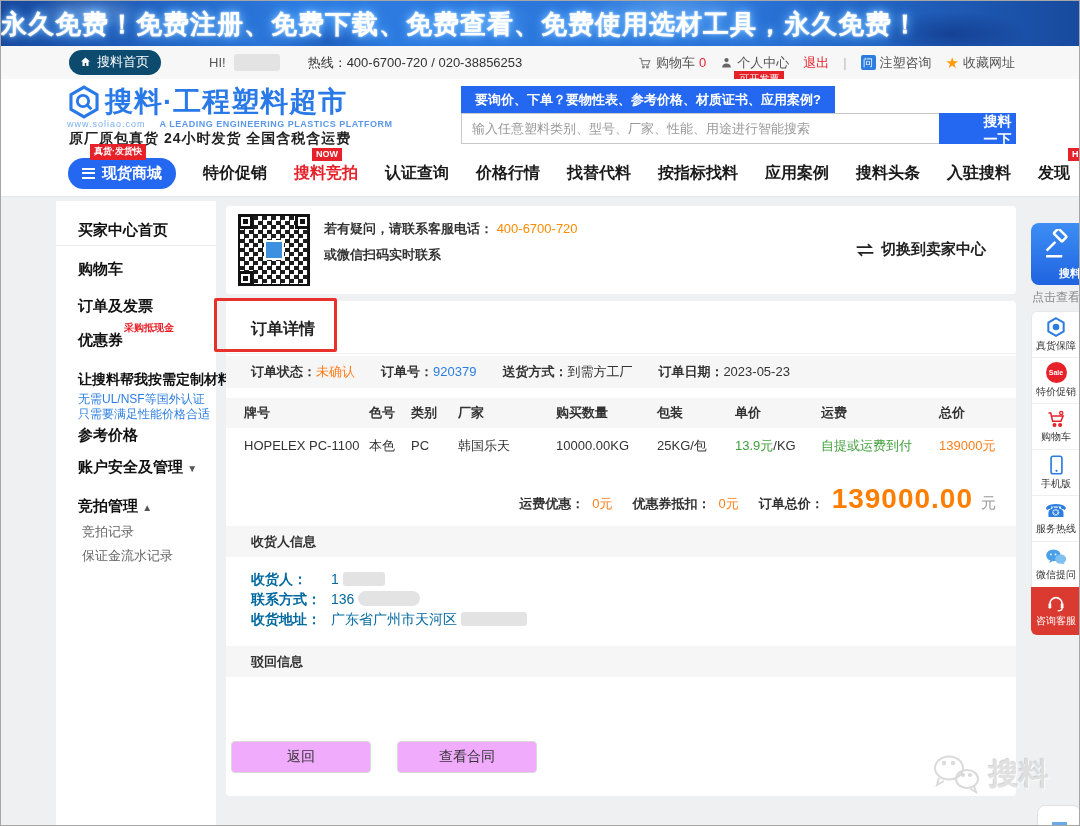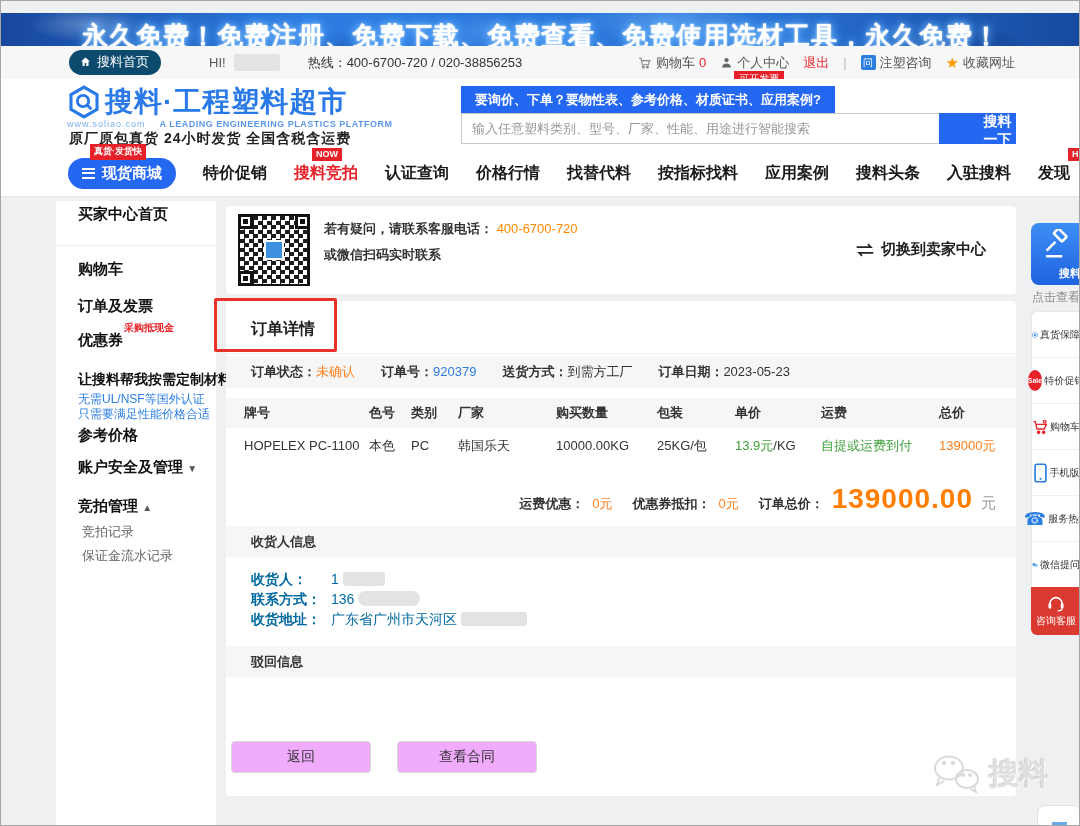--- a/index.html
+++ b/index.html
@@ -1,27 +1,27 @@
 <!DOCTYPE html>
 <html><head>
 <meta charset="utf-8">
 <style>
   * { margin:0; padding:0; box-sizing:border-box; }
   body { font-family:"Liberation Sans","DejaVu Sans",sans-serif; background:#fff; }
   .frame { position:relative; width:1080px; height:826px; border:1px solid #a6a6a6; overflow:hidden; background:#eef0f1; }
 
   
-  .banner { position:absolute; top:0; left:0; width:1080px; height:47px; display:flex; align-items:center; justify-content:center;
+  .banner { position:absolute; top:0; left:0; width:1080px; height:47px; display:flex; align-items:center; justify-content:flex-start;
     background:
       radial-gradient(ellipse 90px 26px at 8% 25%, rgba(255,255,255,.28), transparent 65%),
       radial-gradient(ellipse 120px 34px at 88% 70%, rgba(8,35,110,.45), transparent 65%),
       radial-gradient(ellipse 140px 40px at 62% 15%, rgba(150,205,255,.35), transparent 65%),
       radial-gradient(ellipse 100px 34px at 30% 85%, rgba(10,45,130,.4), transparent 65%),
       radial-gradient(ellipse 80px 30px at 45% 40%, rgba(120,185,250,.3), transparent 60%),
-      linear-gradient(90deg,#17479c,#2e7ce2 28%,#2a72d6 70%,#174a9e); margin-top: 12px; }
+      linear-gradient(90deg,#17479c,#2e7ce2 28%,#2a72d6 70%,#174a9e); }
   .banner span { color:#fff; font-size:26px; font-weight:bold; letter-spacing:1px;
     text-shadow:0 0 2px #fff, 0 0 9px #7fc4ff, 0 0 14px #4aa0ff; }
 
   
   .utilbar { position:absolute; top:45px; left:0; width:1080px; height:33px; background:#f7f7f8;
     display:flex; align-items:center; font-size:13px; color:#444; }
   .home-pill { margin-left:68px; background:#0c4a6e; color:#fff; border-radius:14px; padding:3px 12px 4px 10px;
     font-size:13px; display:inline-flex; align-items:center; gap:5px; }
   .greet { margin-left:48px; color:#555; }
   .blur { display:inline-block; background:#e3e3e4; border-radius:3px; vertical-align:middle; }
@@ -119,21 +119,21 @@
   
   .anno { position:absolute; left:213px; top:297px; width:123px; height:54px; border:3px solid #e8312a; border-radius:2px; z-index:30; }
 
   
   .dock-tab { position:absolute; left:1030px; top:222px; width:50px; height:62px; background:linear-gradient(180deg,#3d8ef5,#1f63e0);
     border-radius:8px 0 0 8px; color:#fff; text-align:center; cursor:pointer; }
   .dock-tab .lbl { position:absolute; bottom:4px; width:100%; font-size:11px; font-weight:bold; }
   .dock-hint { position:absolute; left:1030px; top:288px; width:50px; text-align:center; font-size:12px; color:#888; }
   .dock-panel { position:absolute; left:1030px; top:310px; width:50px; background:#fff; border:1px solid #e8e8e8; border-right:none;
     border-radius:6px 0 0 0; }
-  .dock-item { width:48px; height:46px; border-bottom:1px solid #efefef; display:flex; flex-direction:row; align-items:center;
+  .dock-item { width:48px; height:46px; border-bottom:1px solid #efefef; display:flex; flex-direction:column; align-items:center;
     justify-content:center; gap:2px; cursor:pointer; }
   .dock-item .dlbl { font-size:10px; color:#333; white-space:nowrap; }
   .dock-service { position:absolute; left:1030px; top:586px; width:50px; height:48px; background:#db3a30; border-radius:0 0 0 6px;
     display:flex; flex-direction:column; align-items:center; justify-content:center; gap:2px; cursor:pointer; }
   .dock-service .dlbl { font-size:10px; color:#fff; white-space:nowrap; }
   .sale-circle { width:21px; height:21px; background:#e62129; border-radius:50%; color:#fff; font-size:7px; font-weight:bold;
     display:flex; align-items:center; justify-content:center; }
   .phone-uni { color:#2b7de0; font-size:18px; line-height:18px; }
 
   
@@ -235,21 +235,21 @@
     <a class="nav-item">应用案例</a>
     <a class="nav-item">搜料头条</a>
     <a class="nav-item">入驻搜料</a>
     <a class="nav-item">
       <span>发现</span>
       <span class="mini-badge badge-hide">HIDE</span>
     </a>
   </div>
 
   <div class="side">
-    <div class="side-row" style="top:4px;">买家中心首页</div>
+    <div class="side-row" style="top:20px;">买家中心首页</div>
     <div class="side-div"></div>
     <div class="side-row" style="top:59px;">购物车</div>
     <div class="side-row" style="top:96px;">订单及发票</div>
     <div class="coupon-badge">采购抵现金</div>
     <div class="side-row" style="top:130px;">优惠券</div>
     <div class="side-row" style="top:170px;font-size:14px;">让搜料帮我按需定制材料</div>
     <div class="side-sub" style="top:190px;">无需UL/NSF等国外认证</div>
     <div class="side-sub" style="top:205px;">只需要满足性能价格合适</div>
     <div class="side-row" style="top:225px;">参考价格</div>
     <div class="side-row" style="top:257px;">

